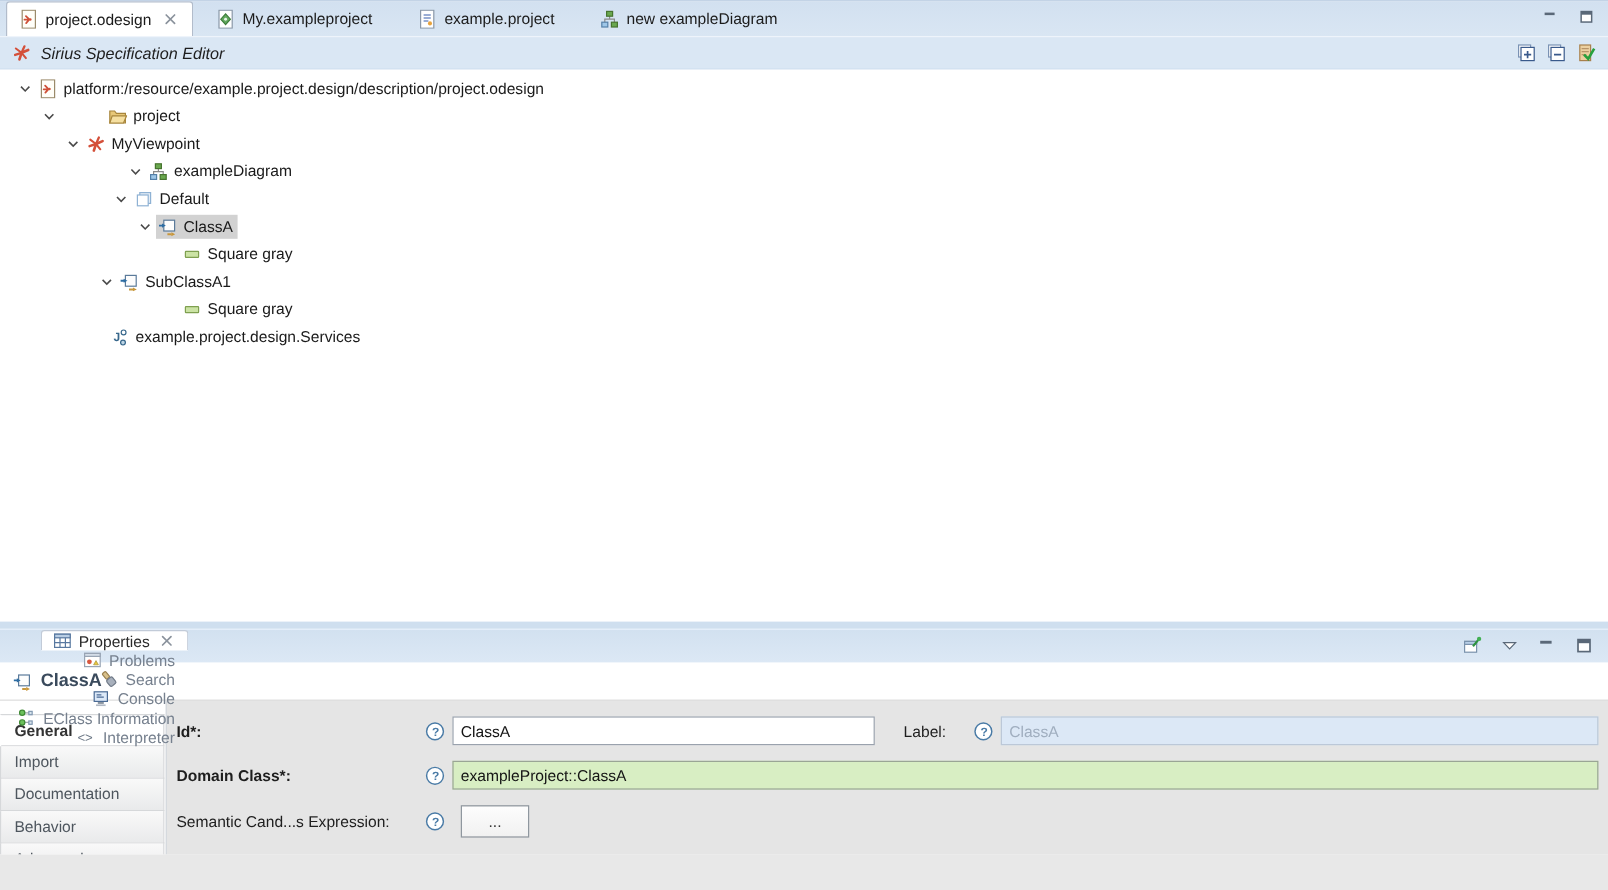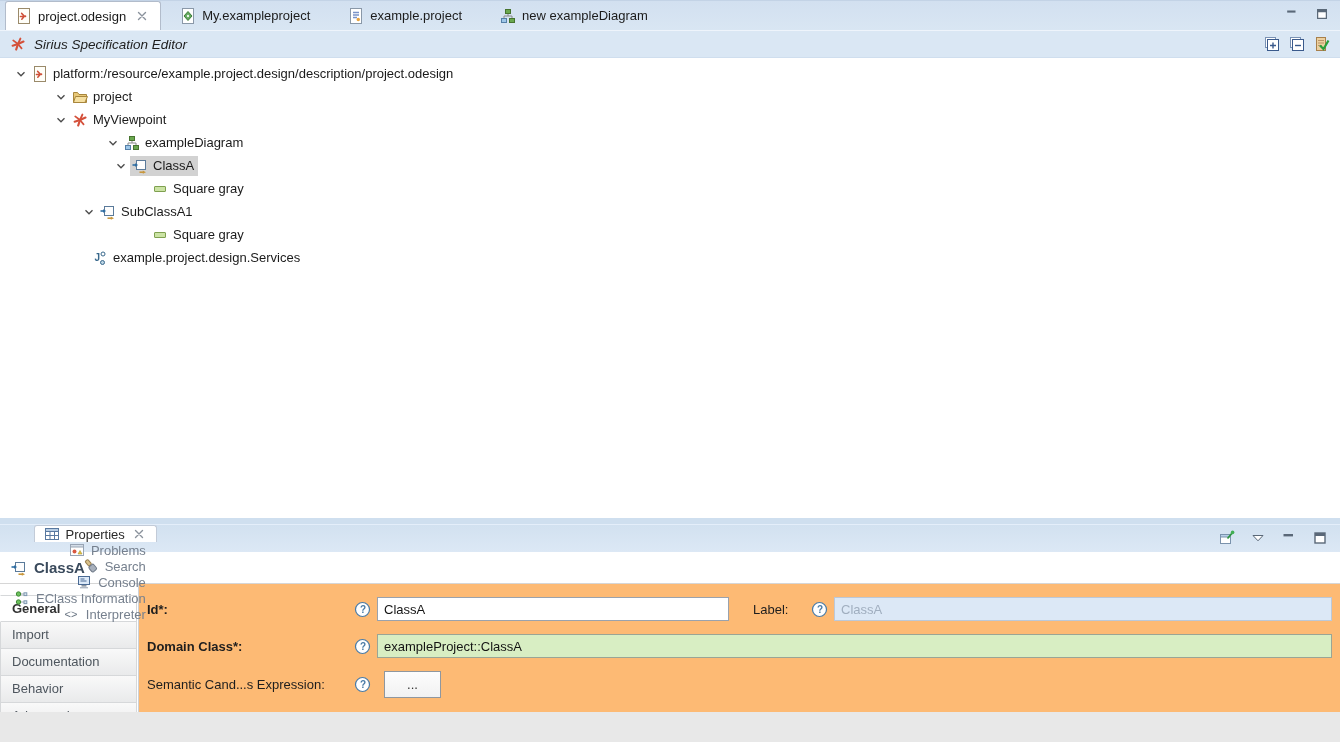--- a/index.html
+++ b/index.html
@@ -72,21 +72,21 @@
   .view-toolbar .icon { cursor: pointer; }
 
   
   .section-header {
     height: 32px; background: #fff; border-bottom: 1px solid #d6d6d6;
     display: flex; align-items: center; gap: 7px; padding-left: 11px;
   }
   .section-title { font-weight: bold; font-size: 15px; color: #3a4a5c; }
 
   
-  .props-body { display: flex; height: 157px; background: #fdba74; }
+  .props-body { display: flex; height: 157px; background: #e5e5e5; }
   .sidebar { width: 139px; border-right: 1px solid #cdd2d8; padding-top: 11px; background: #fff; }
   .sidebar-item {
     height: 27px; line-height: 26px; padding-left: 11px; font-size: 13px; color: #4e565e;
     background: linear-gradient(#f9f9f9, #e9eaeb);
     border: 1px solid #d6d8da; border-top: none; cursor: pointer;
     margin-right: 1px;
   }
   .sidebar-item:first-child { border-top: 1px solid #d6d8da; }
   .sidebar-item.active {
     background: #fff; font-weight: bold; color: #333; border-left-color: #fff;
@@ -233,21 +233,21 @@
           <span class="icon">
             <svg viewBox="0 0 16 16">
               <rect x="2.5" y="0.5" width="11" height="15" fill="#fffef8" stroke="#9a8a6a"></rect>
               <path d="M8.4 8.2 L5.6 5.4 M8.4 8.2 L4.4 8.4 M8.4 8.2 L5.8 11.2" stroke="#cf5038" stroke-width="1.5" fill="none" stroke-linecap="round"></path>
               <circle cx="9.3" cy="8.2" r="1" fill="#cf5038"></circle>
             </svg>
           </span>
           <span class="t-label">platform:/resource/example.project.design/description/project.odesign</span>
         </span>
       </div>
-      <div class="trow" style="padding-left: 52px;">
+      <div class="trow" style="padding-left: 32px; gap: 38px;">
         <span class="icon chev">
           <svg viewBox="0 0 16 16">
             <path d="M4.5 6.2 L8 9.8 L11.5 6.2" stroke="#4a4a4a" stroke-width="1.3" fill="none"></path>
           </svg>
         </span>
         <span class="content">
           <span class="icon">
             <svg viewBox="0 0 16 16">
               <path d="M1.5 3.5 h4 l1.5 2 h7.5 v8 h-13 z" fill="#e8c878" stroke="#a8863c"></path>
               <path d="M3.5 7.5 h12 l-2.6 6 h-11.4 z" fill="#f5dfa0" stroke="#a8863c"></path>
@@ -287,20 +287,36 @@
         <span class="content">
           <span class="icon">
             <svg viewBox="0 0 16 16">
               <path d="M8 5 v3 M4 11 V8 h8 v3" stroke="#8a8a8a" fill="none"></path>
               <rect x="5.5" y="1.5" width="5" height="4" fill="#6aa84f" stroke="#47742f"></rect>
               <rect x="1.5" y="10.5" width="5" height="4" fill="#9ec7e8" stroke="#5580a8"></rect>
               <rect x="9.5" y="10.5" width="5" height="4" fill="#6aa84f" stroke="#47742f"></rect>
             </svg>
           </span>
           <span class="t-label">exampleDiagram</span>
+        </span>
+      </div>
+      <div class="trow" style="padding-left: 92px;">
+        <span class="icon chev">
+          <svg viewBox="0 0 16 16">
+            <path d="M4.5 6.2 L8 9.8 L11.5 6.2" stroke="#4a4a4a" stroke-width="1.3" fill="none"></path>
+          </svg>
+        </span>
+        <span class="content">
+          <span class="icon">
+            <svg viewBox="0 0 16 16">
+              <rect x="4.5" y="2.5" width="9" height="9" fill="#e4edf6" stroke="#8fb2d4"></rect>
+              <rect x="2.5" y="4.5" width="9" height="9" fill="#fff" stroke="#8fb2d4"></rect>
+            </svg>
+          </span>
+          <span class="t-label">Default</span>
         </span>
       </div>
       <div class="trow selected" style="padding-left: 112px;">
         <span class="icon chev">
           <svg viewBox="0 0 16 16">
             <path d="M4.5 6.2 L8 9.8 L11.5 6.2" stroke="#4a4a4a" stroke-width="1.3" fill="none"></path>
           </svg>
         </span>
         <span class="content">
           <span class="icon">

